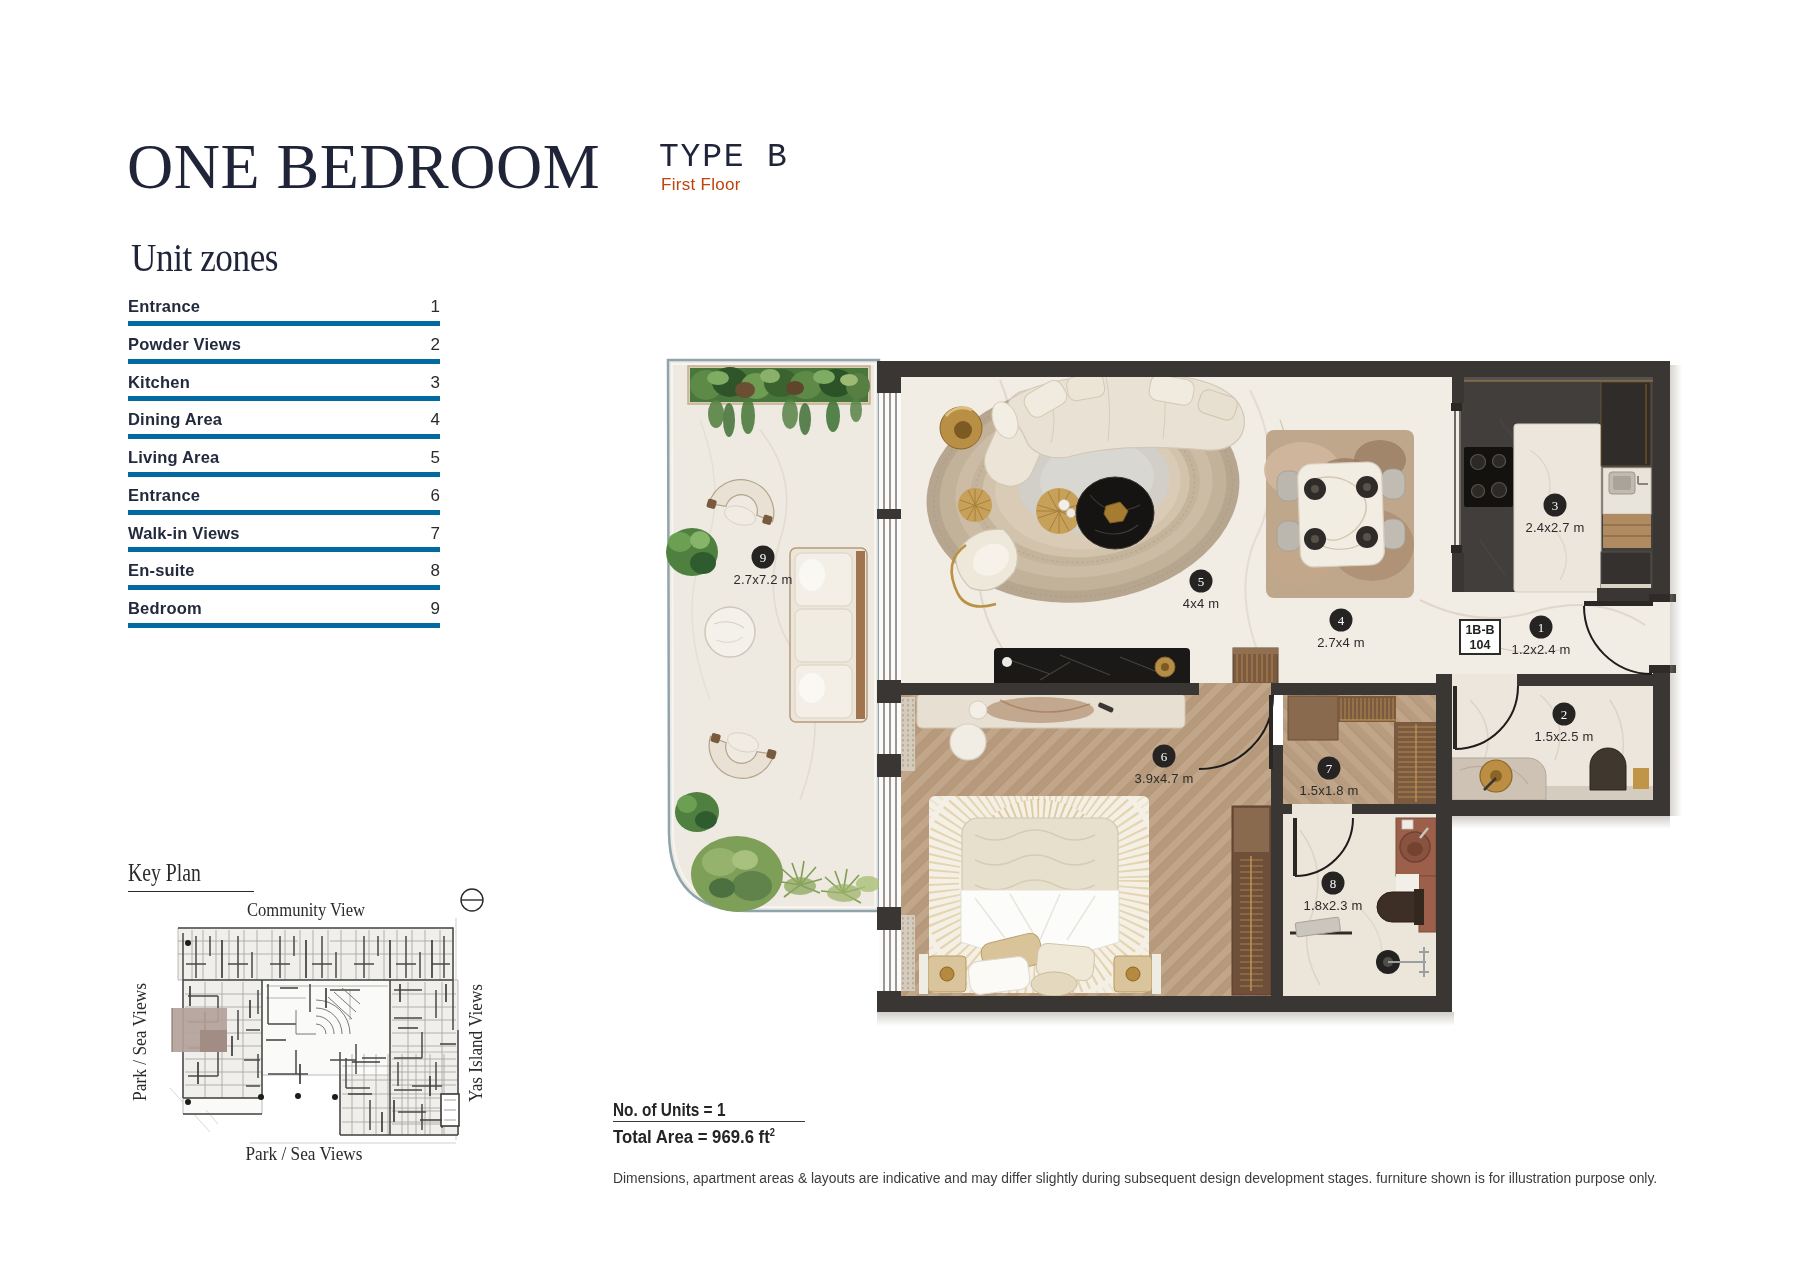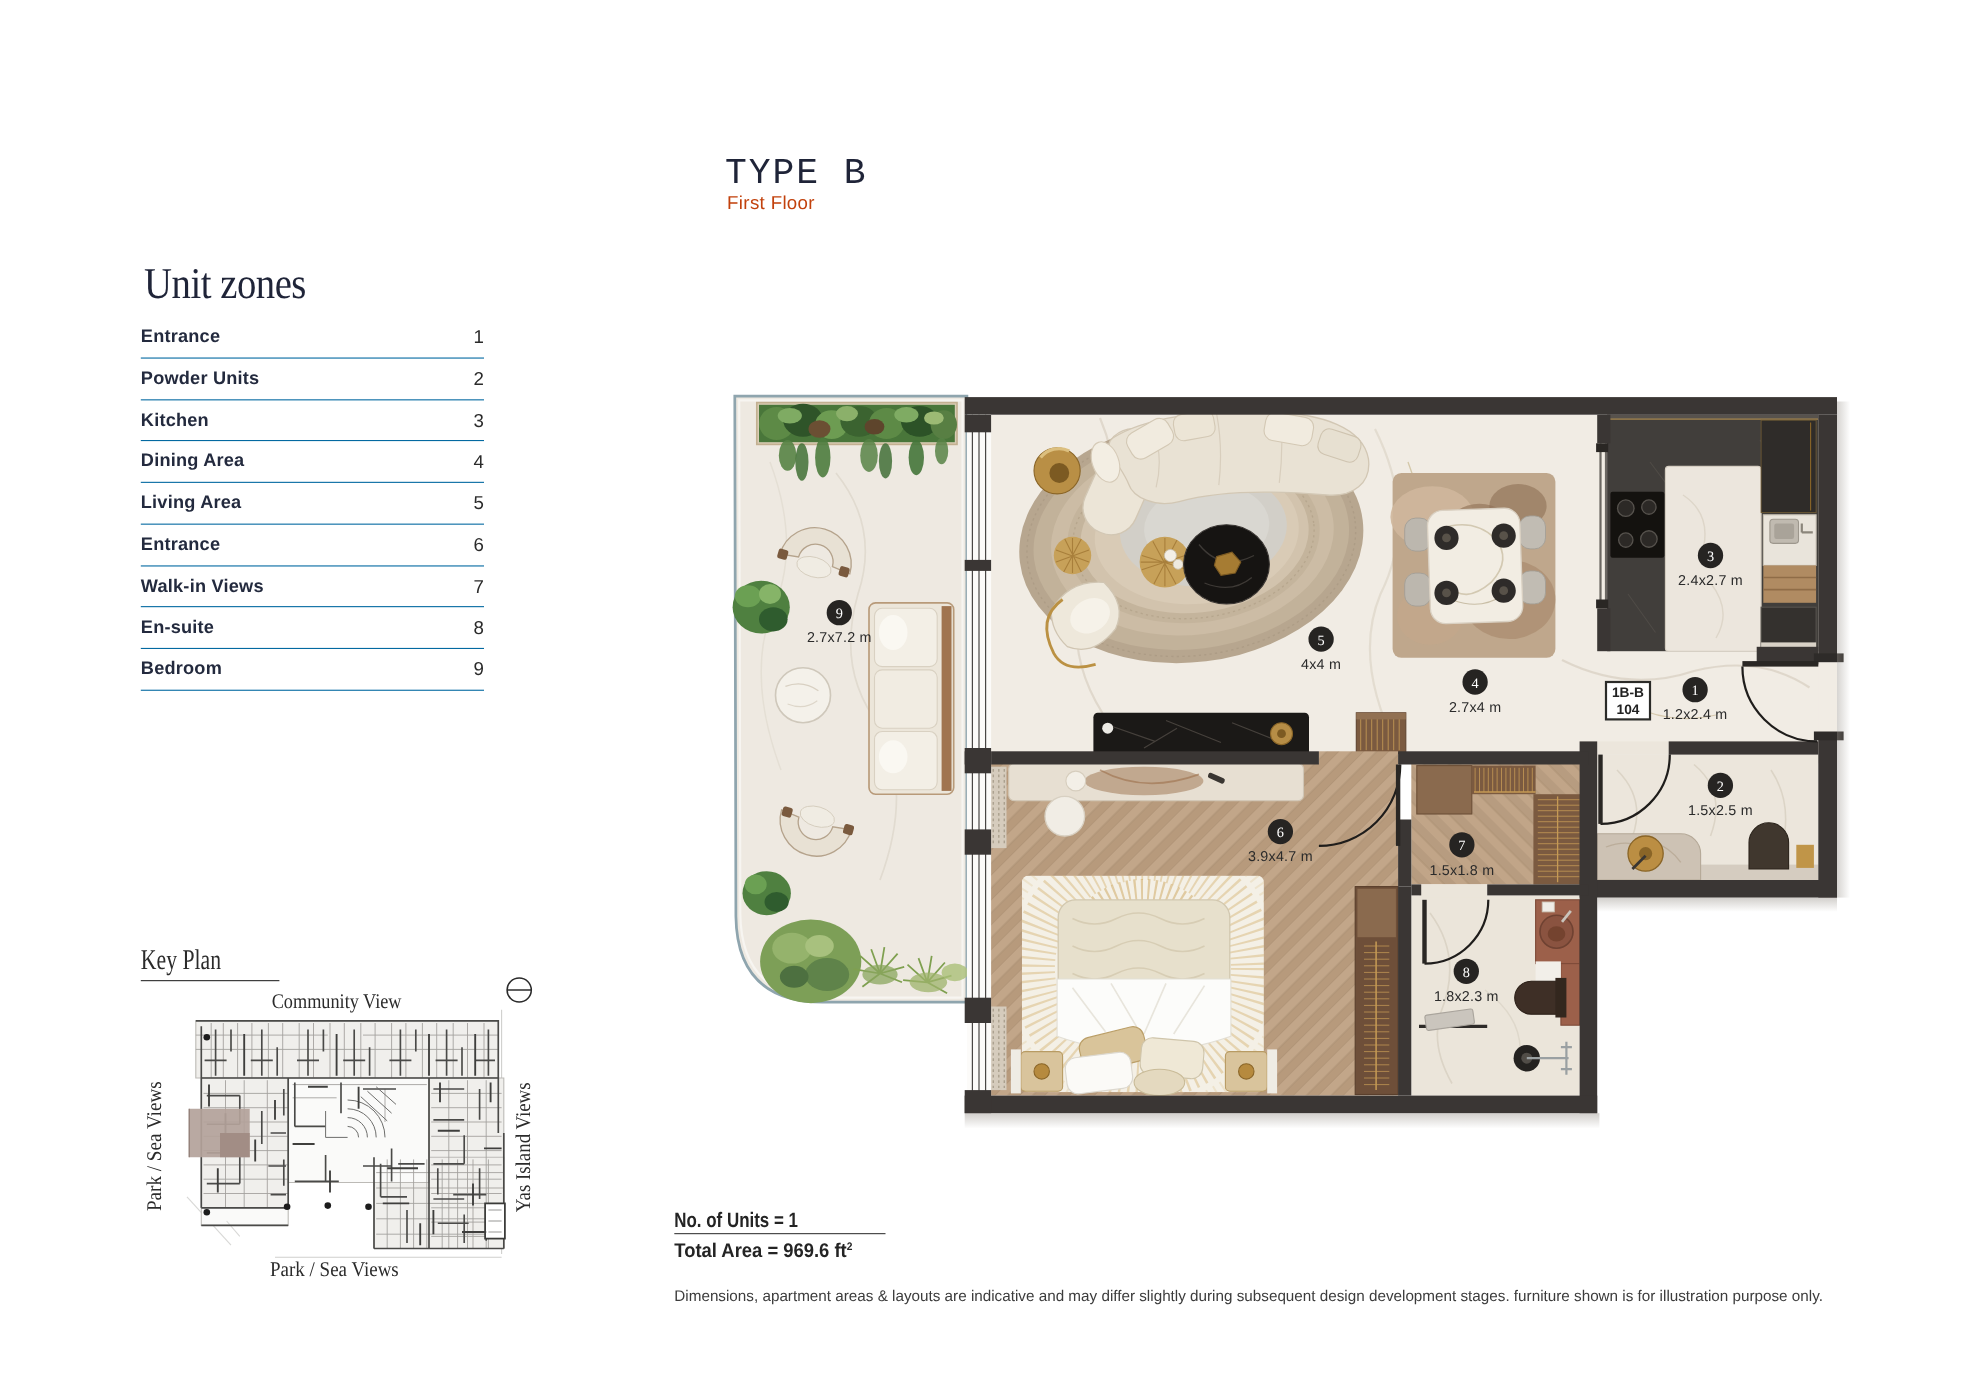--- a/index.html
+++ b/index.html
@@ -5,49 +5,50 @@
   html,body{margin:0;padding:0;background:#ffffff;}
   #page{position:relative;width:1800px;height:1273px;background:#ffffff;overflow:hidden;
         font-family:"Liberation Sans",sans-serif;}
   .serif{font-family:"Liberation Serif",serif;}
   .abs{position:absolute;}
   #title{left:127px;top:130px;font-family:"Liberation Serif",serif;font-size:64px;color:#1f2438;letter-spacing:0.5px;}
   #typeb{left:659px;top:139px;font-family:Liberation Mono, monospace;font-size:33px;color:#1f2438;letter-spacing:1.8px;}
   #firstfloor{left:661px;top:175px;font-size:17px;color:#c2410c;letter-spacing:.3px;}
   #unitzones{left:131px;top:234px;font-family:"Liberation Serif",serif;font-size:40px;color:#1f2438;letter-spacing:-0.5px;transform:scaleX(0.88);transform-origin:left top;}
   #zlist{left:128px;top:288px;width:312px;}
-  .zrow{height:37.75px;box-sizing:border-box;border-bottom:1px solid #0369a1;position:relative;}
+  .zrow{height:37.75px;box-sizing:border-box;border-bottom:5px solid #0369a1;position:relative;}
   .zname{position:absolute;left:0;top:9px;font-size:16.5px;font-weight:bold;color:#232a3e;letter-spacing:.2px;}
   .znum{position:absolute;right:0;top:9px;font-size:17px;color:#2b2b2b;}
   #keyplanhead{left:128px;top:858px;font-family:"Liberation Serif",serif;font-size:26px;color:#2b2b2b;transform:scaleX(0.76);transform-origin:left top;}
   #keyplanline{left:128px;top:891px;width:126px;height:0;border-top:1.5px solid #2b2b2b;}
   #nounits{left:613px;top:1099px;font-size:19px;color:#242424;font-weight:bold;transform:scaleX(0.81);transform-origin:left top;}
   #nline{left:613px;top:1121px;width:192px;height:0;border-top:1.5px solid #3a3a3a;}
   #totalarea{left:613px;top:1127px;font-size:18px;color:#242424;font-weight:bold;transform:scaleX(0.93);transform-origin:left top;}
   #disclaimer{left:613px;top:1170px;font-size:14px;color:#3c3c3c;white-space:nowrap;transform:scaleX(0.99);transform-origin:left top;}
   sup{font-size:10px;}
 </style>
 </head>
 <body>
 <div id="page">
 
+  <div class="abs" id="title">ONE BEDROOM</div>
 
   <div class="abs" id="typeb">TYPE B</div>
 
   <div class="abs" id="firstfloor">First Floor</div>
 
   <div class="abs" id="unitzones">Unit zones</div>
 
   <div class="abs" id="zlist">
     <div class="zrow">
         <span class="zname">Entrance</span>
         <span class="znum">1</span>
       </div>
     <div class="zrow">
-        <span class="zname">Powder Units</span>
+        <span class="zname">Powder Views</span>
         <span class="znum">2</span>
       </div>
     <div class="zrow">
         <span class="zname">Kitchen</span>
         <span class="znum">3</span>
       </div>
     <div class="zrow">
         <span class="zname">Dining Area</span>
         <span class="znum">4</span>
       </div>

